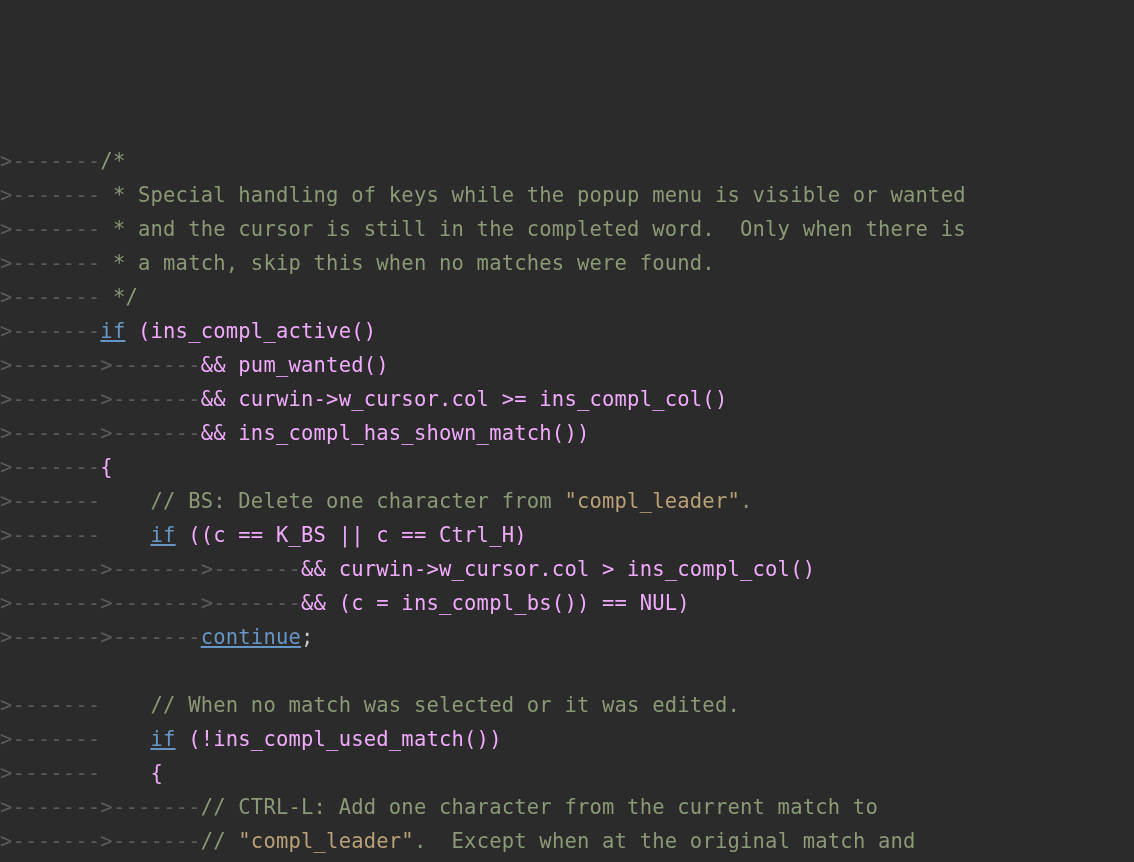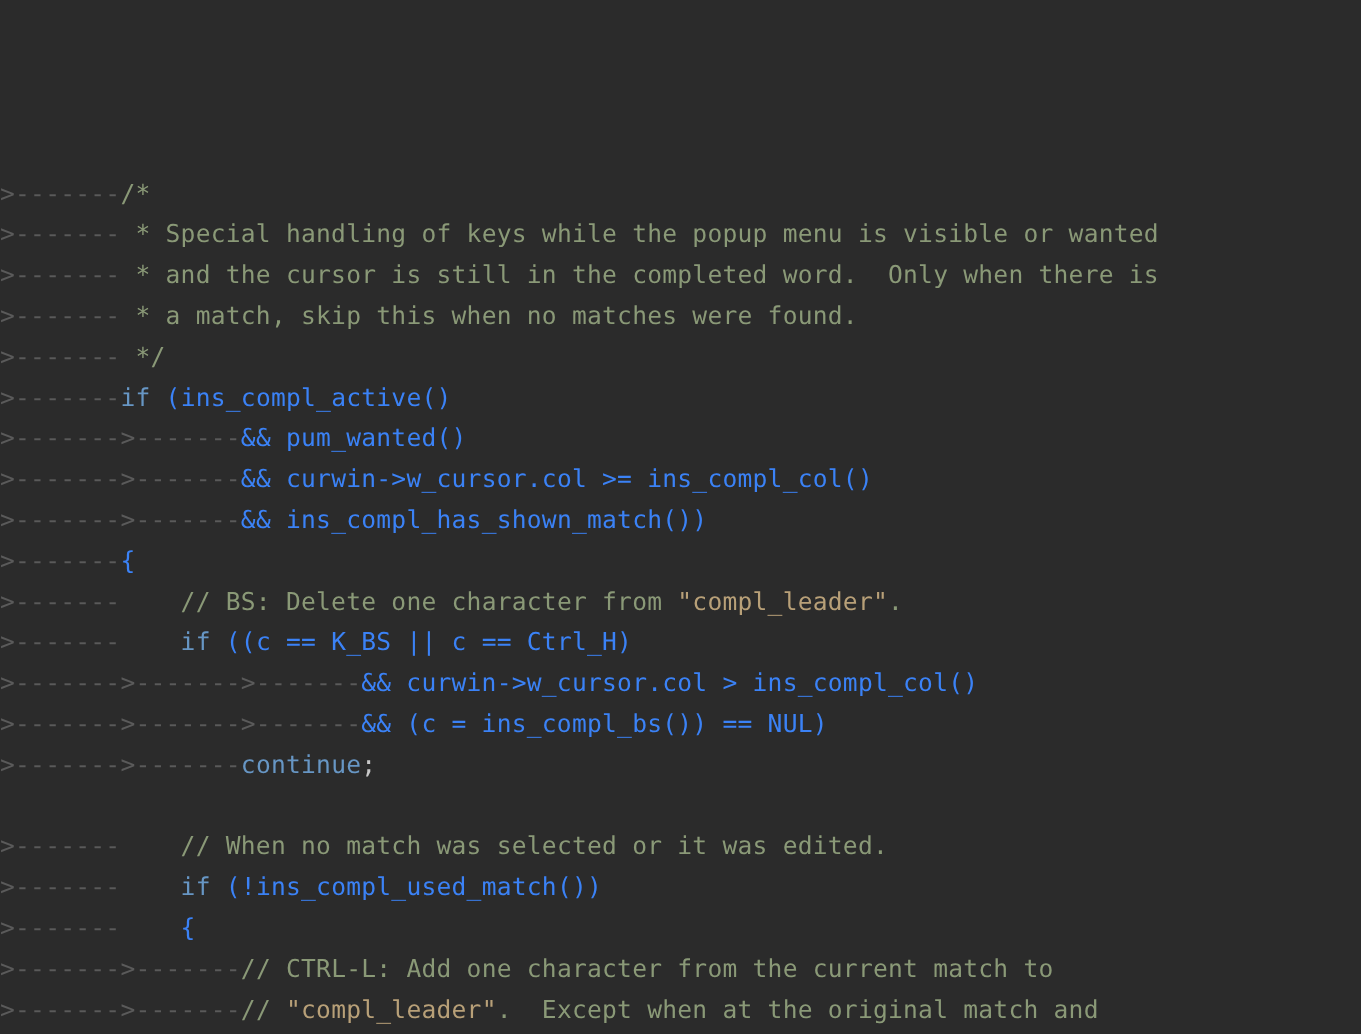--- a/index.html
+++ b/index.html
@@ -25,26 +25,27 @@
     height: 34px;
   }
   .ws {
     color: #5a5a5a;
   }
   .comment {
     color: #8a9977;
   }
   .keyword {
     color: #6796c4;
+    text-decoration: underline;
   }
   .string-lit {
     color: #b8a078;
   }
   .ident {
-    color: #3b82f6;
+    color: #f0abfc;
   }
   .semi {
     color: #c8c8c8;
   }
 </style>
 </head>
 <body>
 
 
 

